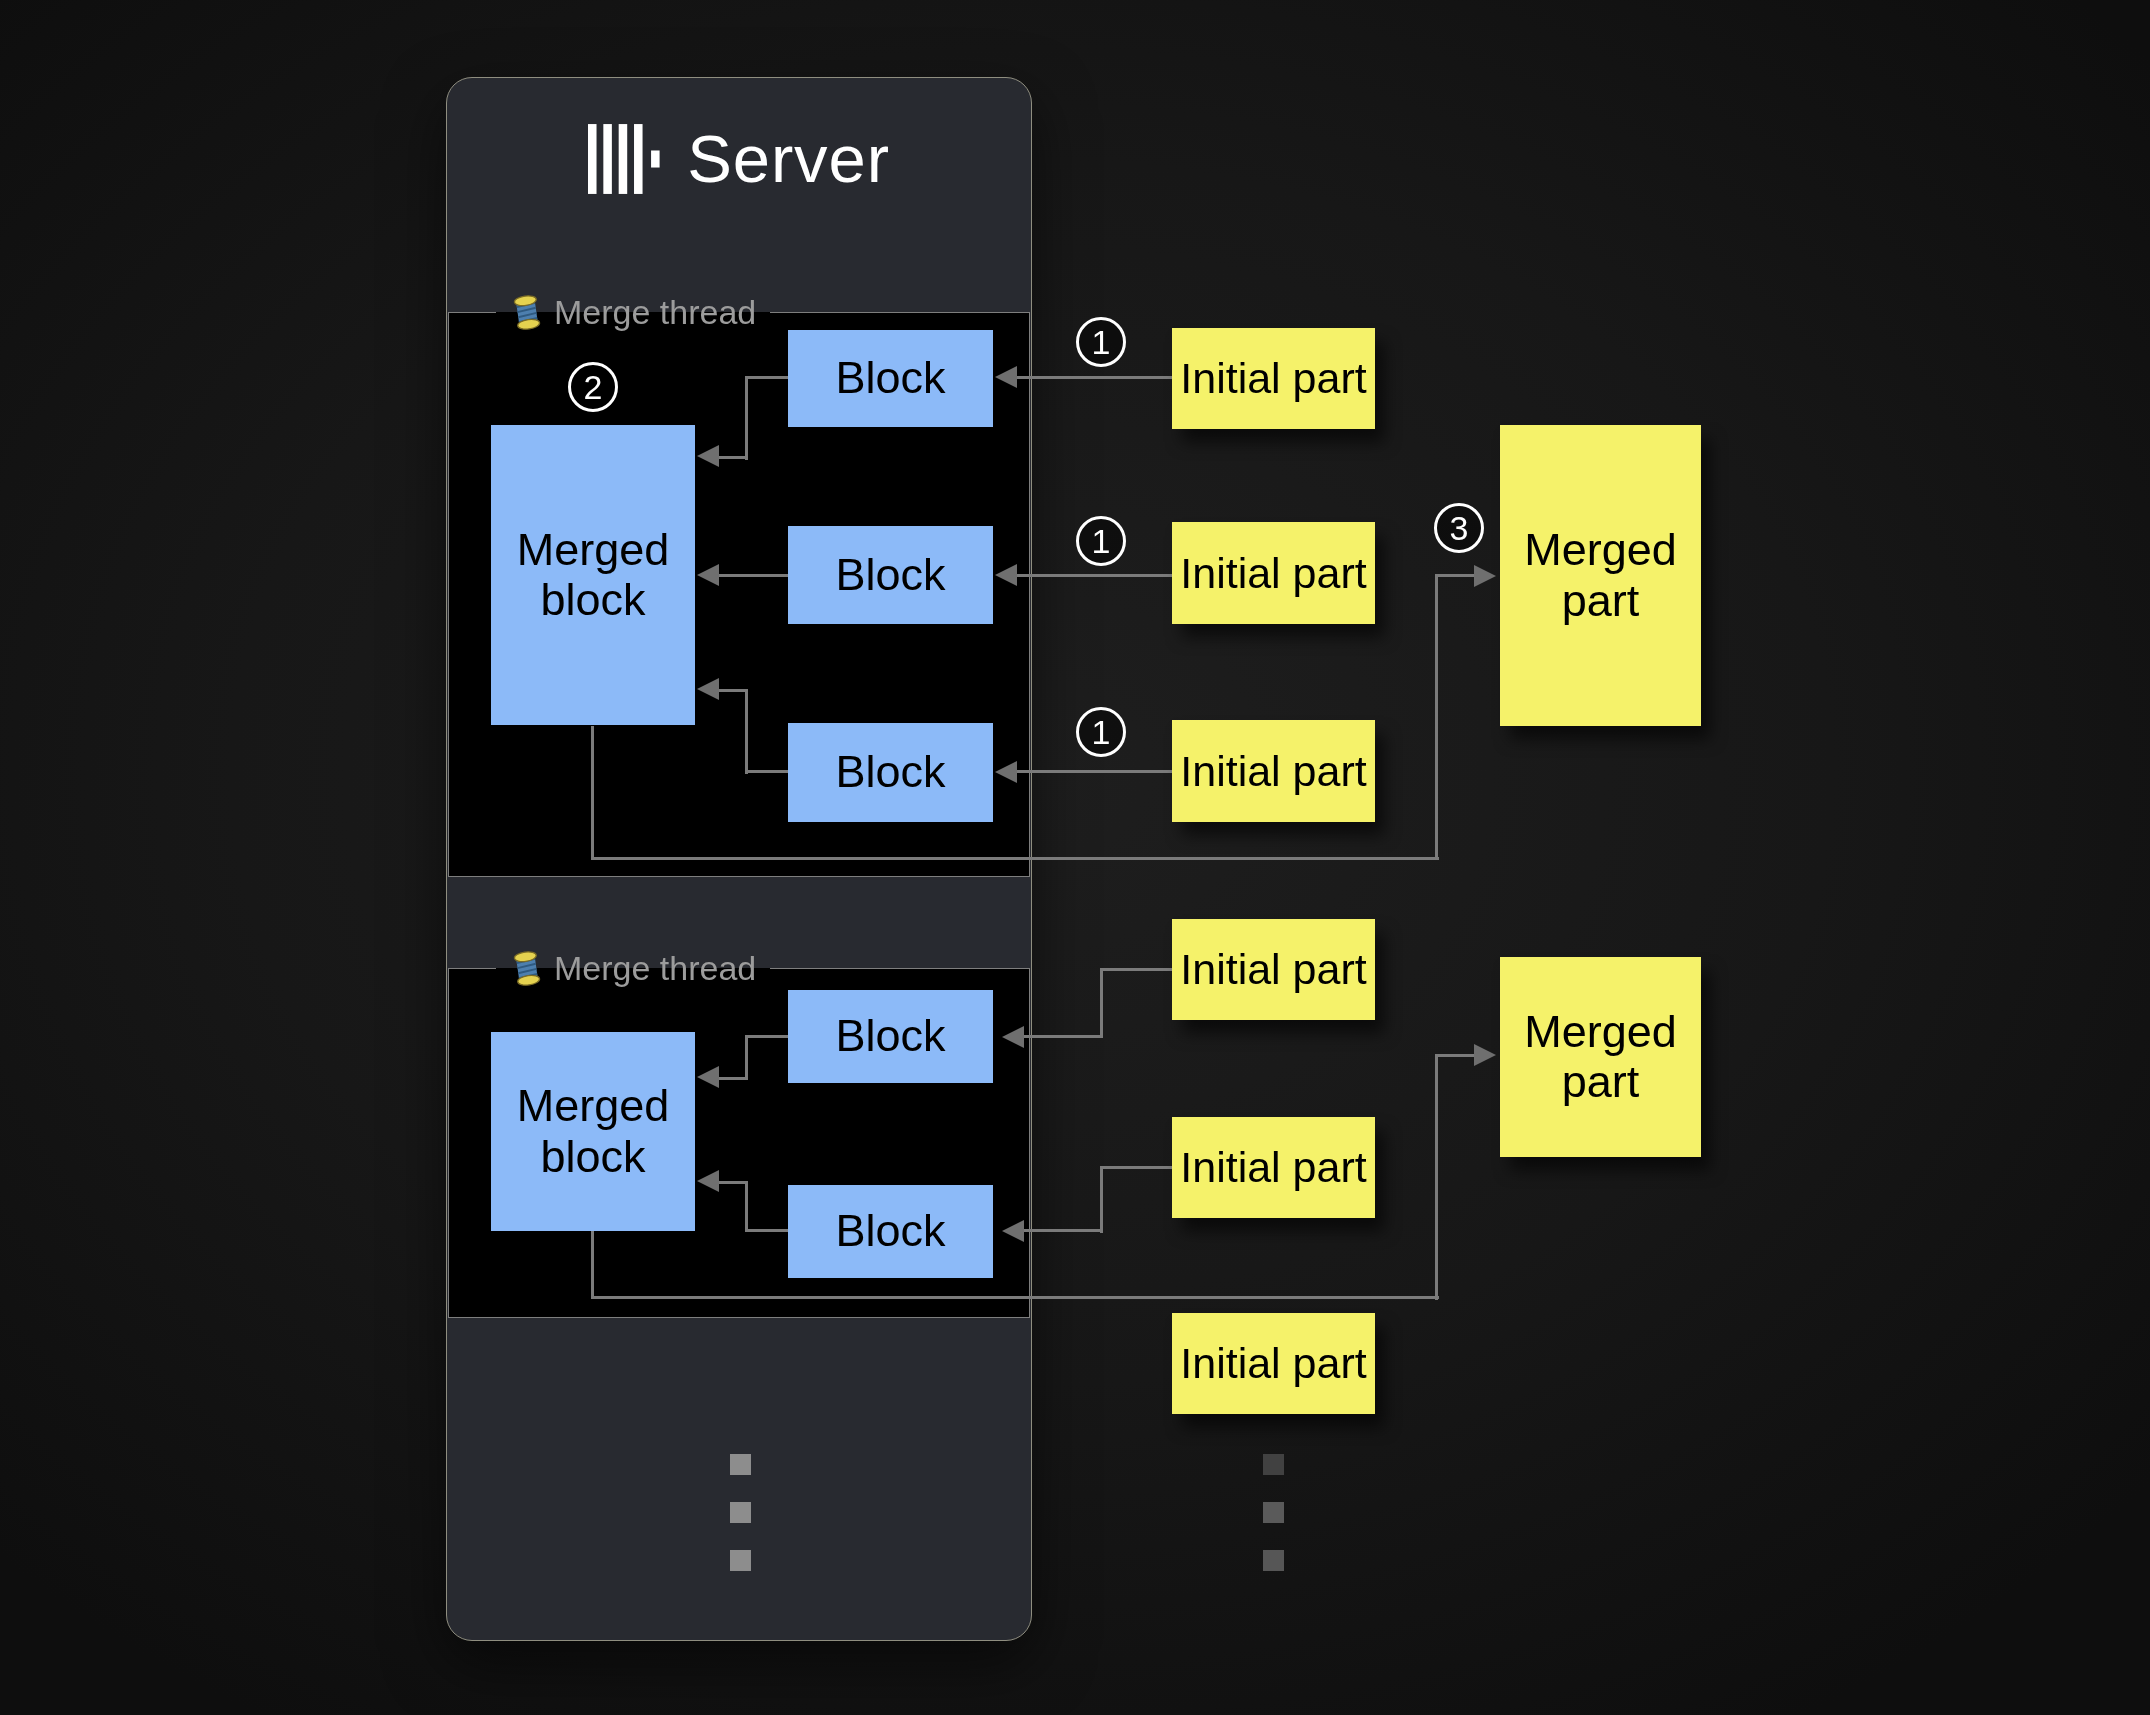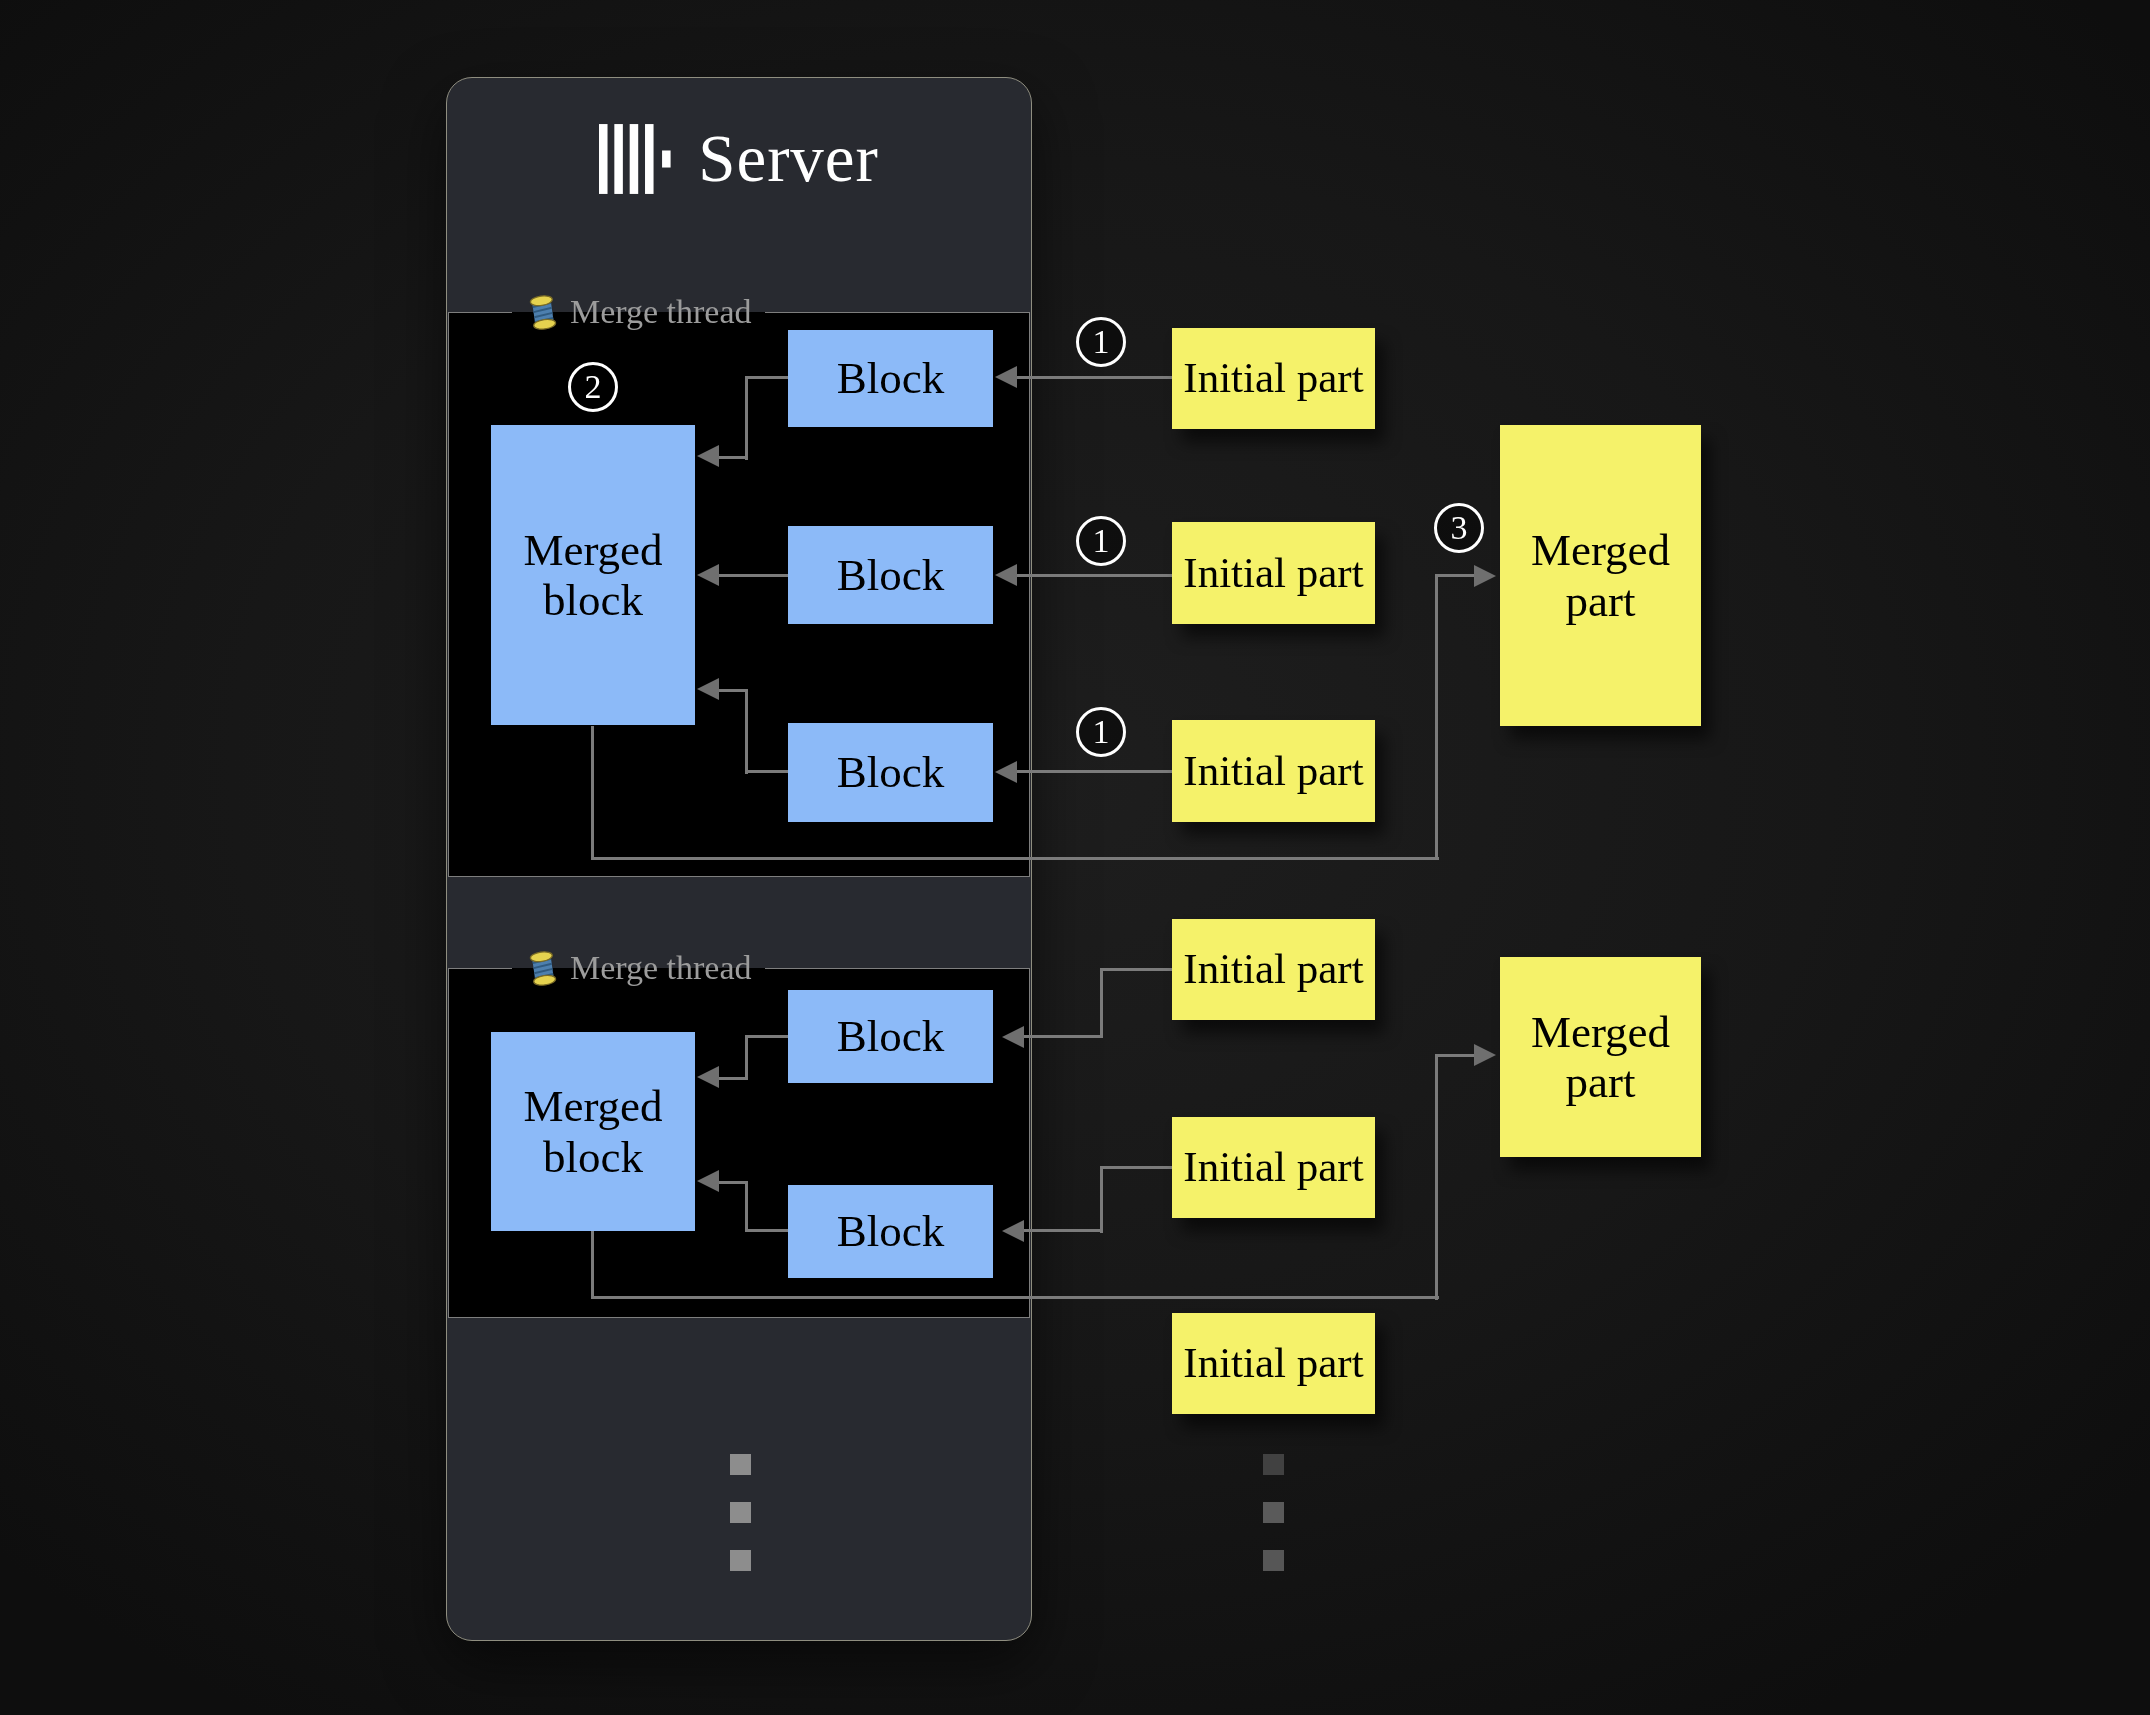--- a/index.html
+++ b/index.html
@@ -1,31 +1,31 @@
 <!DOCTYPE html>
 <html style="font-size:13.7px"><head>
 <meta charset="utf-8">
 <style>
   html,body{margin:0;padding:0;background:#101010;}
   .page{position:relative;width:2150px;height:1716px;overflow:hidden;
         background:radial-gradient(1455px 1113px at 48% 45%, #1e1e1e 0%, #171717 55%, #0e0e0e 100%);
-        font-family:Liberation Serif, serif;}
+        font-family:Liberation Sans, sans-serif;}
 
   
   .panel{position:absolute;left:446px;top:77px;width:586px;height:1564px;
          background:#282a30;border:1.7px solid #8f8e80;border-radius:26px;
          box-shadow:0 22px 60px rgba(0,0,0,.55);z-index:10;box-sizing:border-box;}
   .server-header{position:absolute;left:446px;top:120px;width:586px;display:flex;
                  align-items:center;justify-content:center;gap:24px;z-index:55;}
   .server-title{color:#ffffff;font-size:67px;font-weight:500;letter-spacing:0.9px;}
 
   
   .thread-box{position:absolute;left:448px;width:582px;background:#000000;
               border:1.7px solid #7e7e7e;z-index:20;box-sizing:border-box;}
-  .thread-chip{position:absolute;left:512px;height:46px;display:flex;align-items:center;gap:10.3px;
+  .thread-chip{position:absolute;left:496px;height:46px;display:flex;align-items:center;gap:10.3px;
                padding:0 13.7px;background:linear-gradient(to bottom,#282a30 50%,#000000 50%);
                z-index:55;}
   .thread-chip span{color:#9c9c9c;font-size:34px;}
 
   
   .bluebox{position:absolute;background:#8cbaf8;color:#000;display:flex;align-items:center;
            justify-content:center;text-align:center;font-size:45px;line-height:1.12;z-index:50;}
   .yellowbox{position:absolute;background:#f5f26a;color:#000;display:flex;align-items:center;
              justify-content:center;text-align:center;font-size:43px;line-height:1.12;z-index:50;
              box-shadow:10.3px 13.7px 15.4px rgba(0,0,0,.6);}

